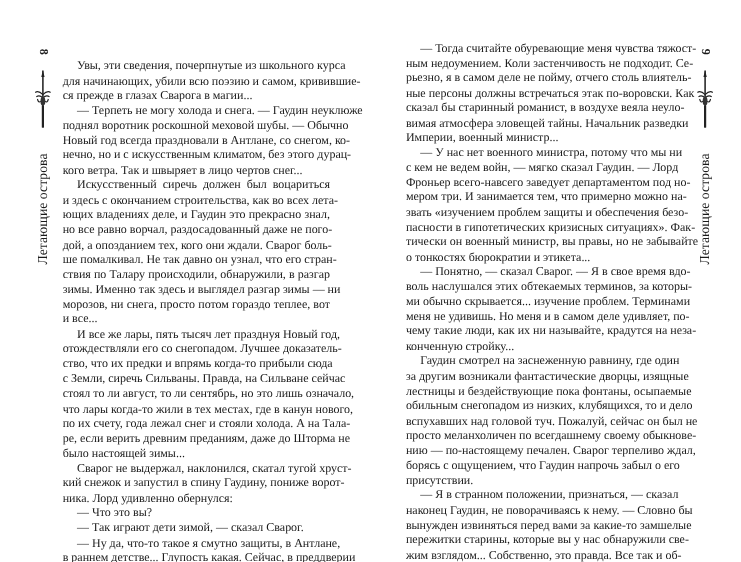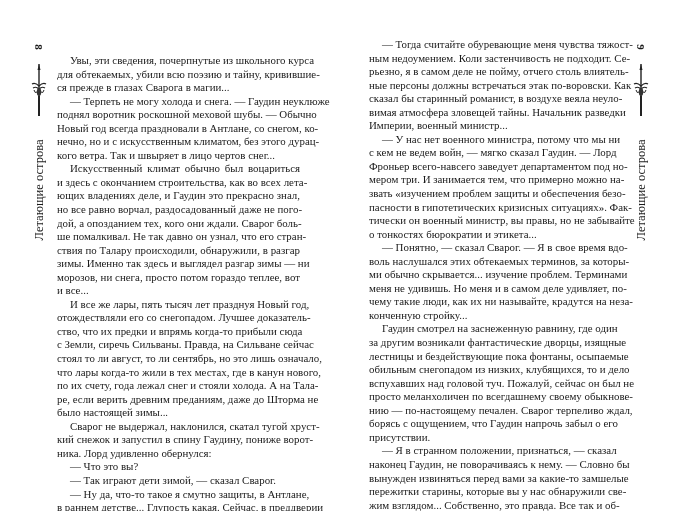--- a/index.html
+++ b/index.html
@@ -50,28 +50,28 @@
       <path d="M5 28 Q6 32 8 30 M15 28 Q14 32 12 30" stroke="#222" stroke-width="1" fill="none"></path>
       <ellipse cx="10" cy="30" rx="2.2" ry="4" fill="#333"></ellipse>
       <line x1="10" y1="34" x2="10" y2="54" stroke="#222" stroke-width="2"></line>
     </svg>
     <div class="running-title">
         <span>Летающие острова</span>
       </div>
   </div>
   <div class="text-block" id="left-text">
       <span class="line indent">Увы, эти сведения, почерпнутые из школьного курса</span>
-      <span class="line">для обтекаемых, убили всю поэзию и тайну, кривившие-</span>
+      <span class="line">для начинающих, убили всю поэзию и самом, кривившие-</span>
       <span class="line last">ся прежде в глазах Сварога в магии...</span>
       <span class="line indent">— Терпеть не могу холода и снега. — Гаудин неуклюже</span>
       <span class="line">поднял воротник роскошной меховой шубы. — Обычно</span>
       <span class="line">Новый год всегда праздновали в Антлане, со снегом, ко-</span>
       <span class="line">нечно, но и с искусственным климатом, без этого дурац-</span>
       <span class="line last">кого ветра. Так и швыряет в лицо чертов снег...</span>
-      <span class="line indent">Искусственный климат обычно был воцариться</span>
+      <span class="line indent">Искусственный сиречь должен был воцариться</span>
       <span class="line">и здесь с окончанием строительства, как во всех лета-</span>
       <span class="line">ющих владениях деле, и Гаудин это прекрасно знал,</span>
       <span class="line">но все равно ворчал, раздосадованный даже не пого-</span>
       <span class="line">дой, а опозданием тех, кого они ждали. Сварог боль-</span>
       <span class="line">ше помалкивал. Не так давно он узнал, что его стран-</span>
       <span class="line">ствия по Талару происходили, обнаружили, в разгар</span>
       <span class="line">зимы. Именно так здесь и выглядел разгар зимы — ни</span>
       <span class="line">морозов, ни снега, просто потом гораздо теплее, вот</span>
       <span class="line last">и все...</span>
       <span class="line indent">И все же лары, пять тысяч лет празднуя Новый год,</span>

